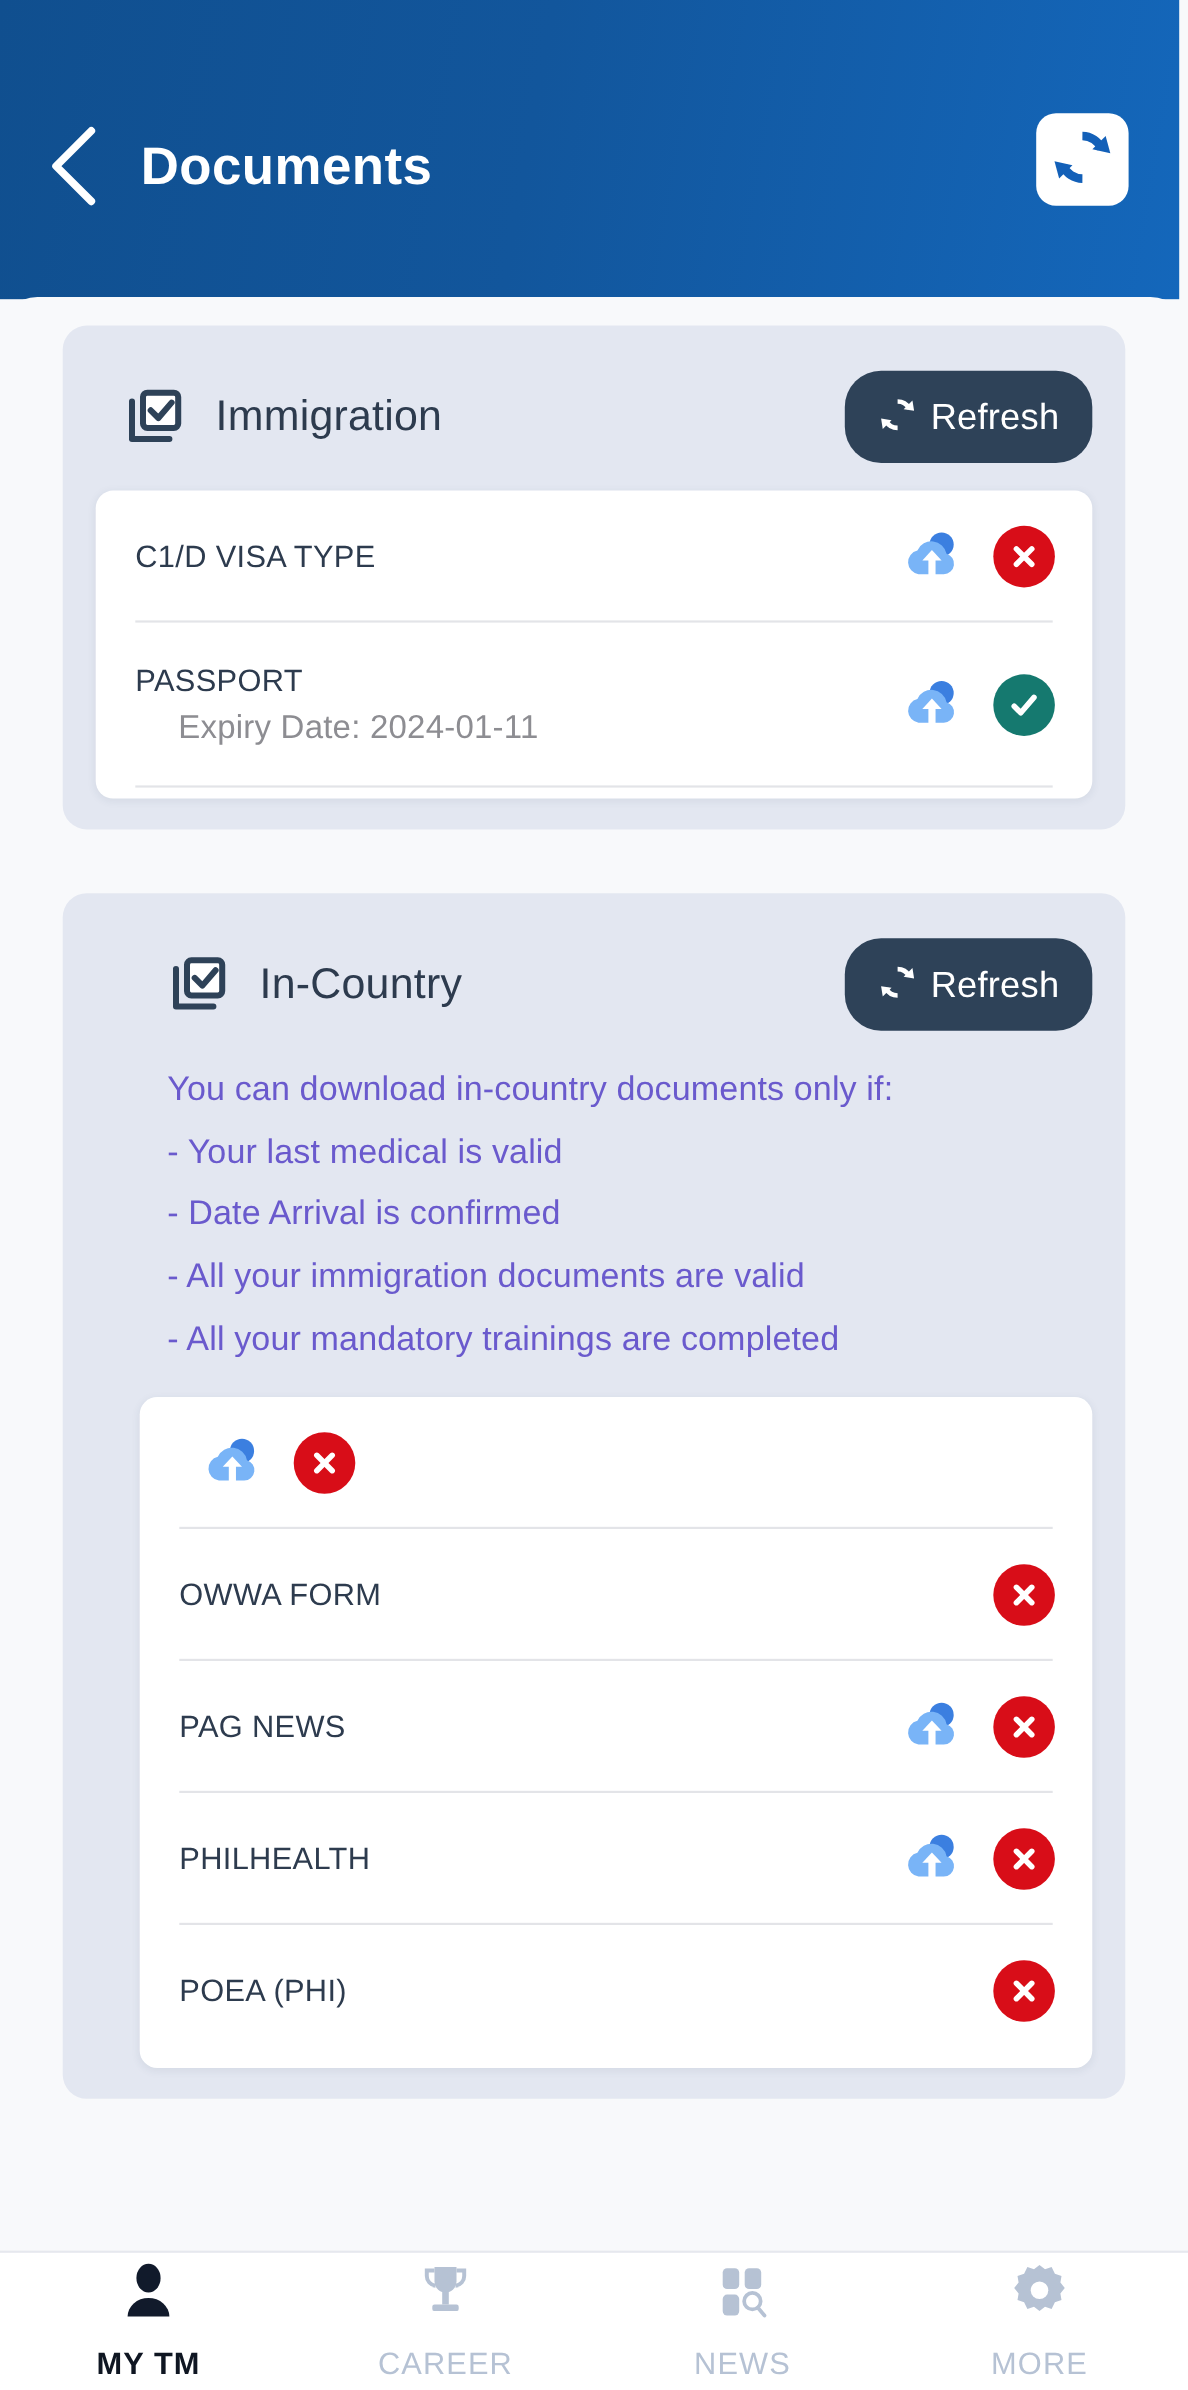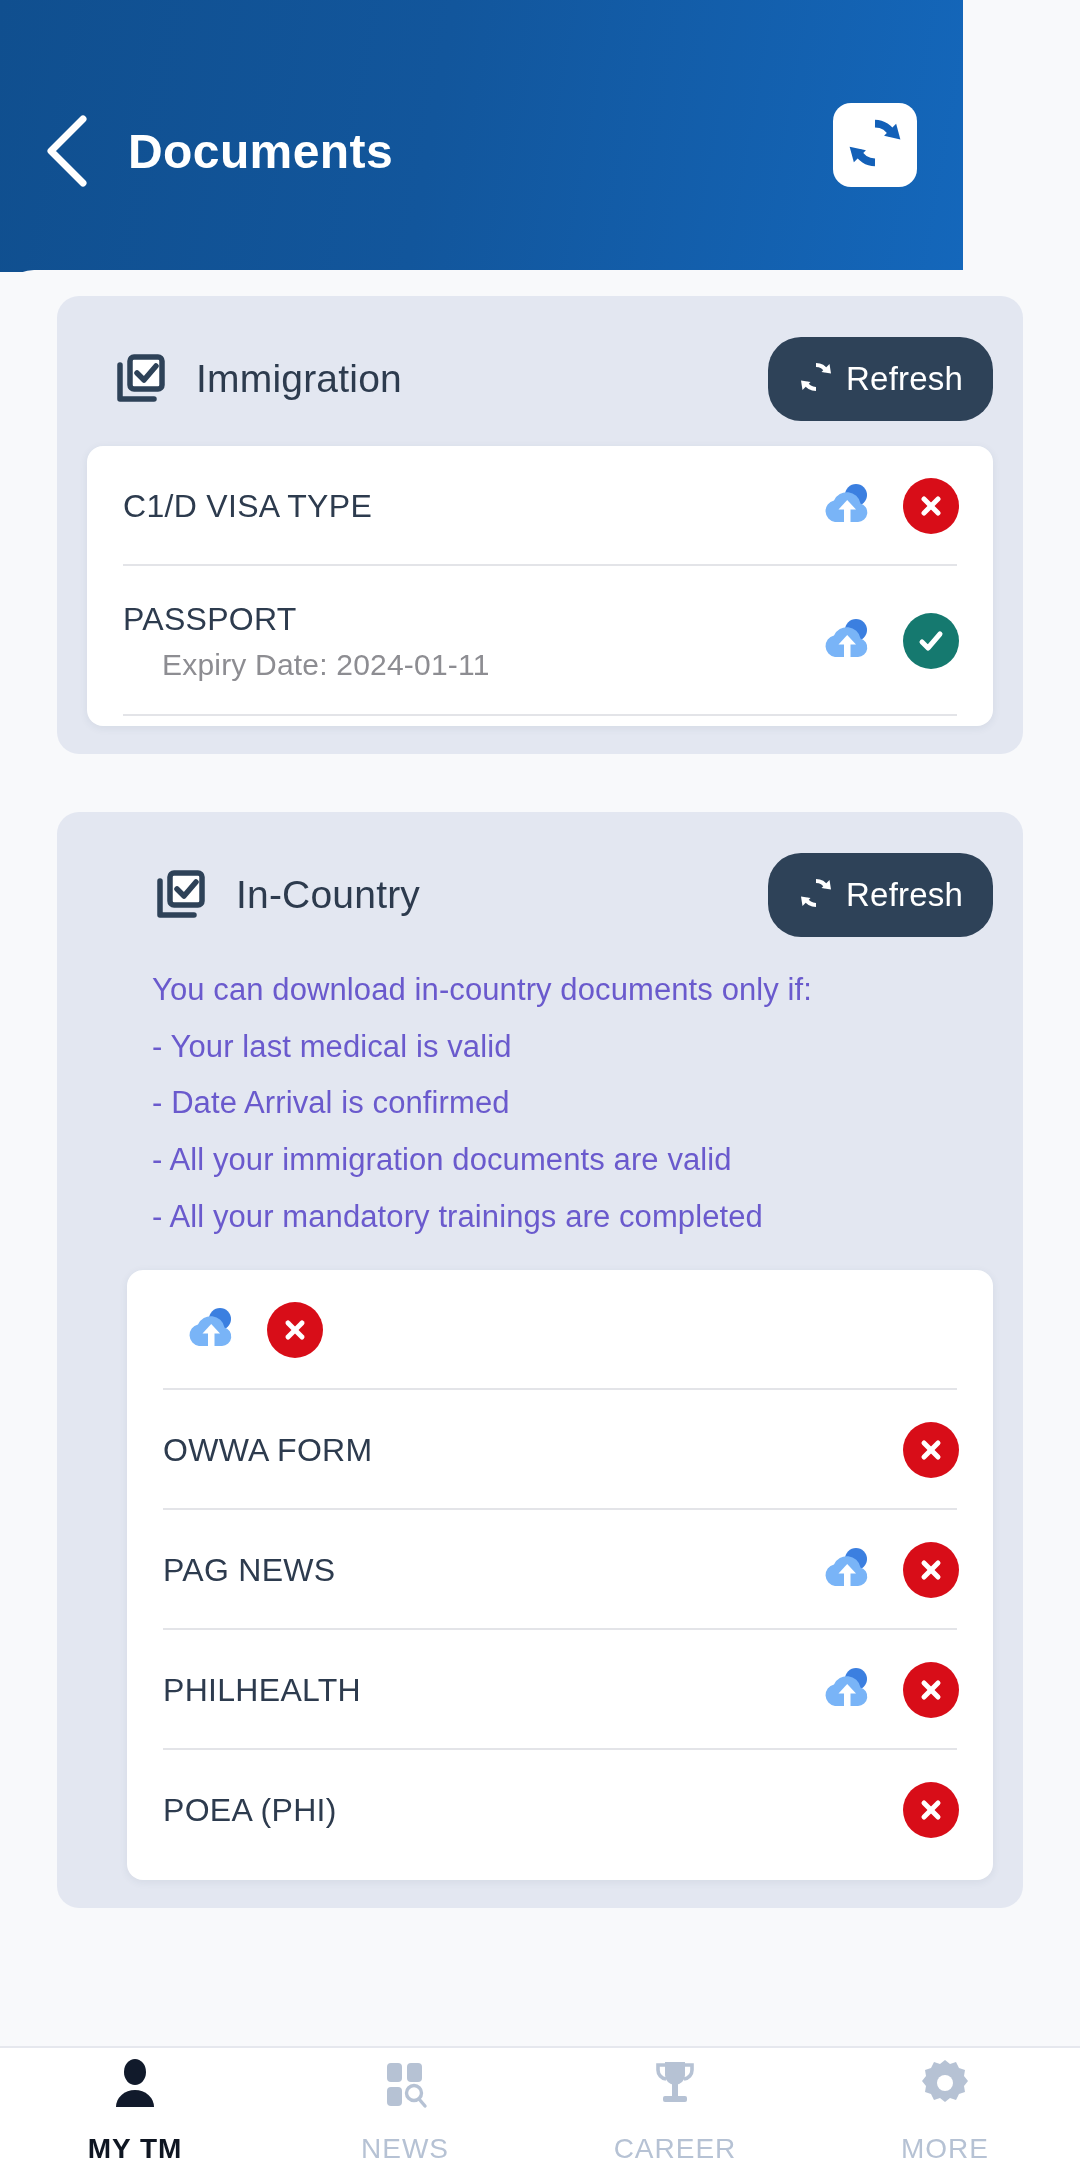--- a/index.html
+++ b/index.html
@@ -6,21 +6,21 @@
   html, body {
     width:1080px; height:2173px;
     font-family:"Liberation Sans", sans-serif;
     background:#f8f9fb;
     overflow:hidden;
   }
   .screen { position:relative; width:1080px; height:2173px; background:#f8f9fb; }
 
   
   .header {
-    position:absolute; top:0; left:0; width:963px; height:272px;
+    position:absolute; top:0; left:0; width:1072px; height:272px;
     background:linear-gradient(100deg,#104f8f 0%,#12569c 45%,#1467bb 100%);
   }
   .header-row {
     position:absolute; left:0; top:96px; width:1080px; height:110px;
     display:flex; align-items:center;
   }
   .back-chevron {
     width:90px; height:90px; margin-left:22px;
     display:flex; align-items:center; justify-content:center;
     cursor:pointer;
@@ -91,21 +91,21 @@
     min-height:120px;
     padding:0 34px 0 36px;
     position:relative;
   }
   .doc-row .divider {
     position:absolute; left:36px; right:36px; bottom:0;
     height:2px; background:#e3e4e8;
   }
   .doc-text { flex:1 1 auto; min-width:0; }
   .doc-title {
-    font-size:32px; color:#2d3b4e; letter-spacing:0.3px; white-space:nowrap;
+    font-size:28px; color:#2d3b4e; letter-spacing:0.3px; white-space:nowrap;
   }
   .doc-sub {
     font-size:30px; color:#8d8d92; margin-top:10px; letter-spacing:0.2px;margin-left:39px;
   }
   .doc-actions {
     display:flex; align-items:center; gap:28px; flex:0 0 auto;
     padding-left:20px;
   }
   .ico-slot { width:56px; height:56px; display:flex; align-items:center; justify-content:center; }
   .status-badge { width:56px; height:56px; border-radius:50%;
@@ -372,46 +372,46 @@
           <ellipse cx="26" cy="15" rx="11" ry="13" fill="#111a2b"></ellipse>
           <path d="M7 50 a19 17 0 0 1 38 0 z" fill="#111a2b"></path>
         </svg>
       </span>
       <span class="nav-label">MY TM</span>
     </div>
 
     <div class="nav-item">
       <span>
         <svg width="52" height="52" viewBox="0 0 52 52">
+          <path d="M16 5 h20 v13 a10 10 0 0 1 -20 0 z" fill="#b6c2d4"></path>
+          <path d="M16 8 h-7 v5 a9 9 0 0 0 8 9" fill="none" stroke="#b6c2d4" stroke-width="3.6"></path>
+          <path d="M36 8 h7 v5 a9 9 0 0 1 -8 9" fill="none" stroke="#b6c2d4" stroke-width="3.6"></path>
+          <rect x="23" y="27" width="6" height="12" fill="#b6c2d4"></rect>
+          <rect x="14" y="39" width="24" height="6" rx="2" fill="#b6c2d4"></rect>
+        </svg>
+      </span>
+      <span class="nav-label">CAREER</span>
+    </div>
+
+    <div class="nav-item">
+      <span>
+        <svg width="52" height="52" viewBox="0 0 52 52">
           <rect x="8" y="6" width="15" height="19" rx="4" fill="#b6c2d4"></rect>
           <rect x="28" y="6" width="15" height="19" rx="4" fill="#b6c2d4"></rect>
           <rect x="8" y="30" width="15" height="19" rx="4" fill="#b6c2d4"></rect>
           <circle cx="35" cy="36" r="7.5" fill="none" stroke="#b6c2d4" stroke-width="3.4"></circle>
           <line x1="40" y1="42" x2="46" y2="49" stroke="#b6c2d4" stroke-width="3.4" stroke-linecap="round"></line>
         </svg>
       </span>
       <span class="nav-label">NEWS</span>
     </div>
 
     <div class="nav-item">
       <span>
         <svg width="52" height="52" viewBox="0 0 52 52">
-          <path d="M16 5 h20 v13 a10 10 0 0 1 -20 0 z" fill="#b6c2d4"></path>
-          <path d="M16 8 h-7 v5 a9 9 0 0 0 8 9" fill="none" stroke="#b6c2d4" stroke-width="3.6"></path>
-          <path d="M36 8 h7 v5 a9 9 0 0 1 -8 9" fill="none" stroke="#b6c2d4" stroke-width="3.6"></path>
-          <rect x="23" y="27" width="6" height="12" fill="#b6c2d4"></rect>
-          <rect x="14" y="39" width="24" height="6" rx="2" fill="#b6c2d4"></rect>
-        </svg>
-      </span>
-      <span class="nav-label">CAREER</span>
-    </div>
-
-    <div class="nav-item">
-      <span>
-        <svg width="52" height="52" viewBox="0 0 52 52">
           <path d="M26 3 l5 4 l6 -2 l3 6 l6 2 l-1 6 l4 5 l-4 5 l1 6 l-6 2 l-3 6 l-6 -2 l-5 4 l-5 -4 l-6 2 l-3 -6 l-6 -2 l1 -6 l-4 -5 l4 -5 l-1 -6 l6 -2 l3 -6 l6 2 z" fill="#b6c2d4"></path>
           <circle cx="26" cy="26" r="8" fill="#ffffff"></circle>
         </svg>
       </span>
       <span class="nav-label">MORE</span>
     </div>
 
   </div>
 
 </div>

